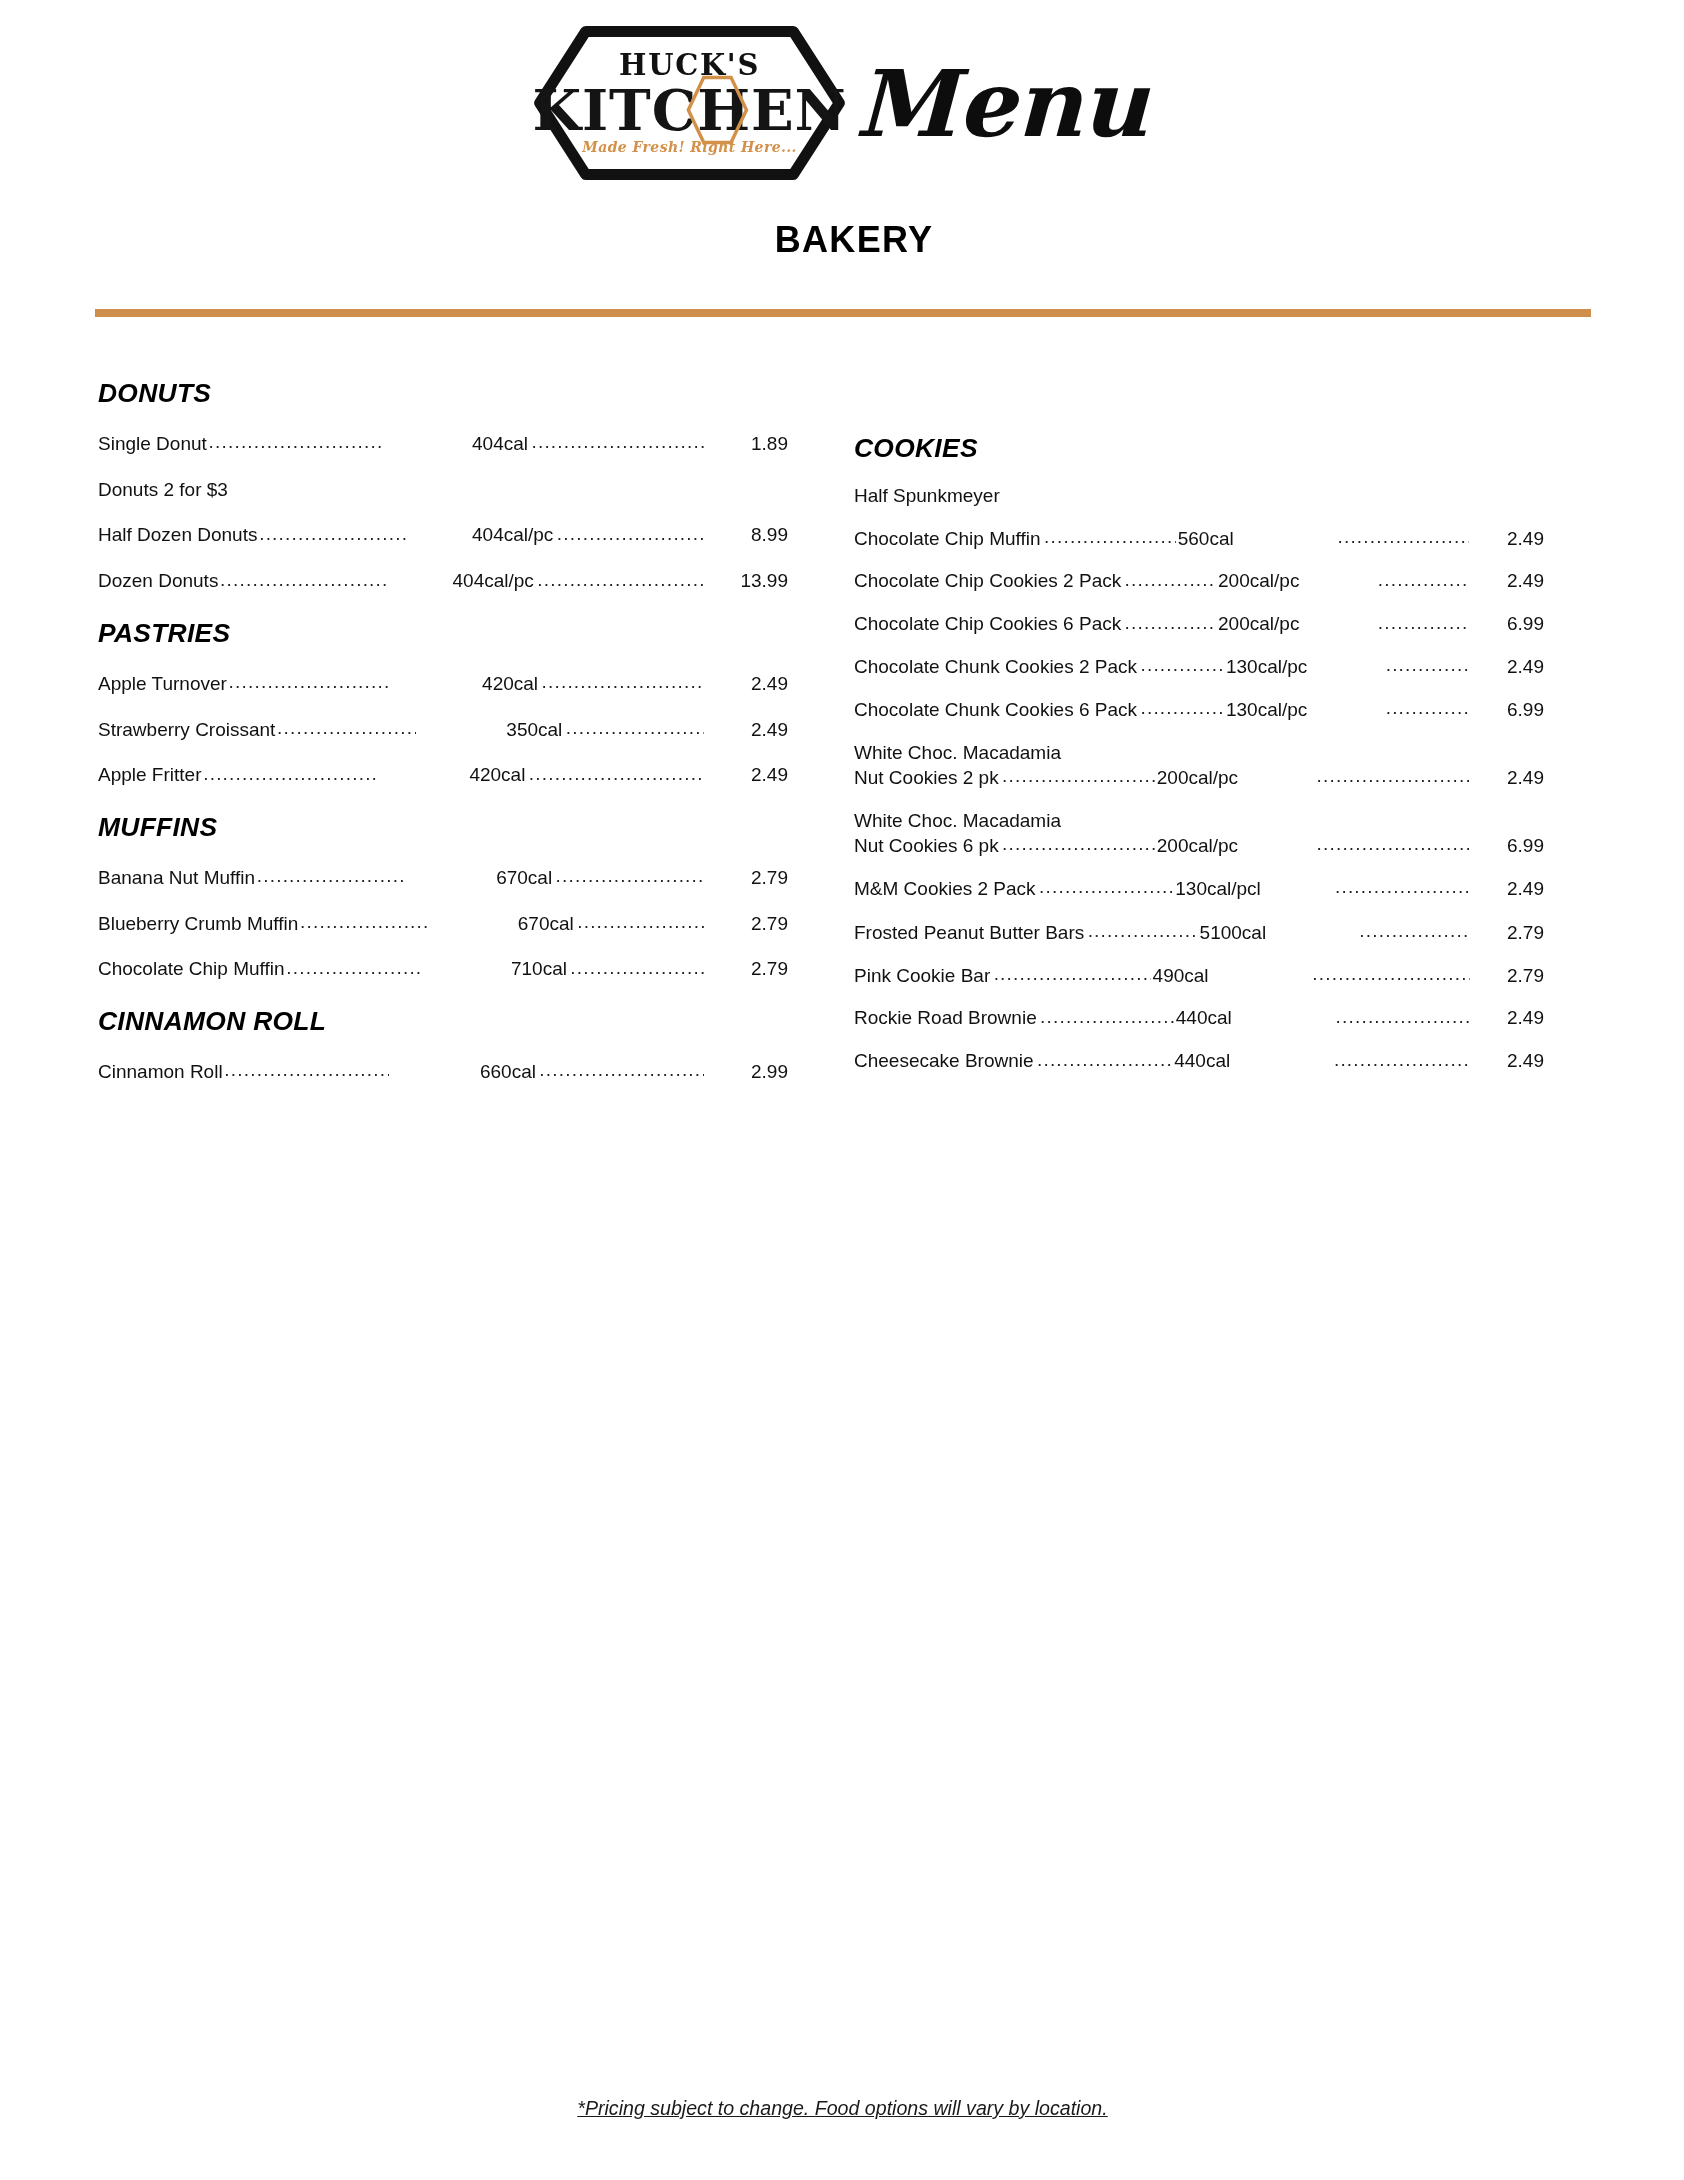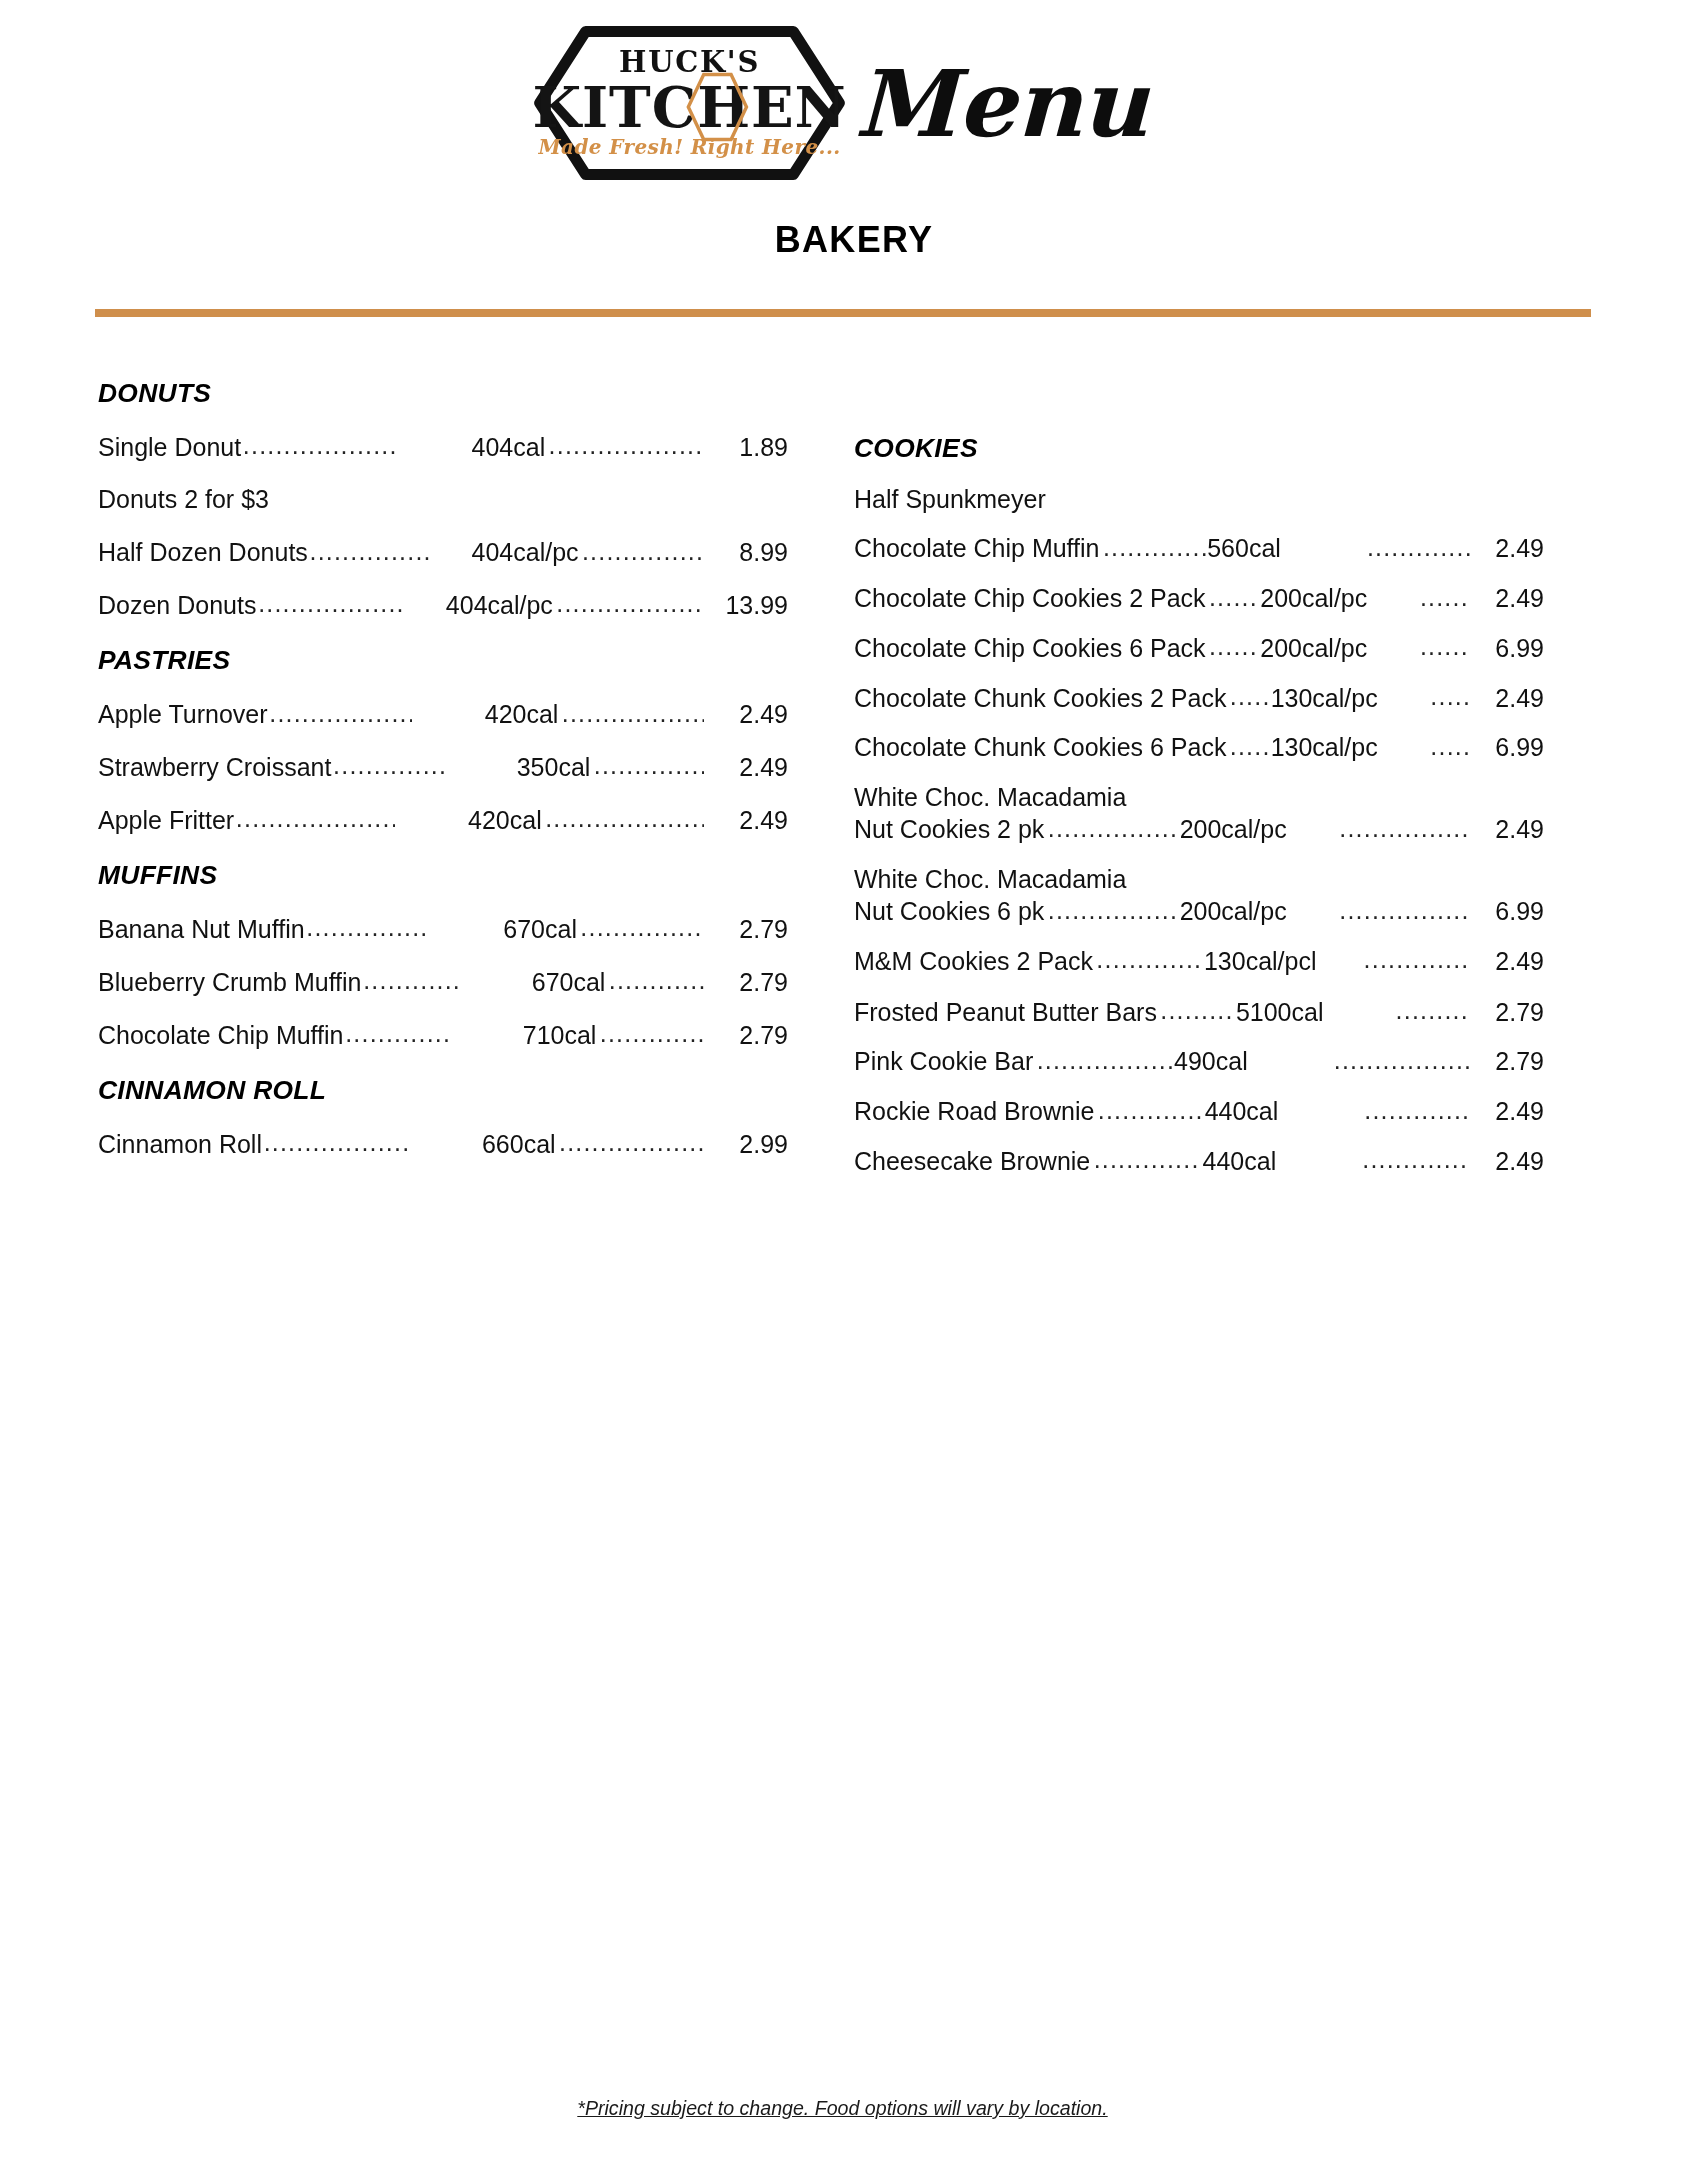--- a/index.html
+++ b/index.html
@@ -72,21 +72,21 @@
     left: 50%;
     top: 50%;
     transform: translate(-5.1px, -50%);
     width: 65px;
     height: 72px;
   }
   .logo-tagline {
     font-family: "DejaVu Serif", serif;
     font-style: italic;
     font-weight: bold;
-    font-size: 20px;
+    font-size: 14px;
     color: #d39048;
     line-height: 1;
     margin-top: 2px;
     letter-spacing: 0.4px;
   }
 
   .menu-script {
     font-family: "DejaVu Serif", serif;
     font-style: italic;
     font-weight: bold;
@@ -141,21 +141,21 @@
     color: #000000;
     margin: 0 0 5.1px 0;
     font-style: italic;
   }
   .col .cat-block + .cat-block { margin-top: 25.6px; }
   .col-right .cat-block + .cat-block { margin-top: 22px; }
 
   .item {
     display: flex;
     align-items: baseline;
-    font-size: 25px;
+    font-size: 19px;
     line-height: 1.15;
     color: #111111;
     margin-top: 24px;
     white-space: nowrap;
   }
   .col-right .item { margin-top: 21px; }
 
   .item-name { flex: 0 0 auto; }
   .leader {
     flex: 1 1 auto;

